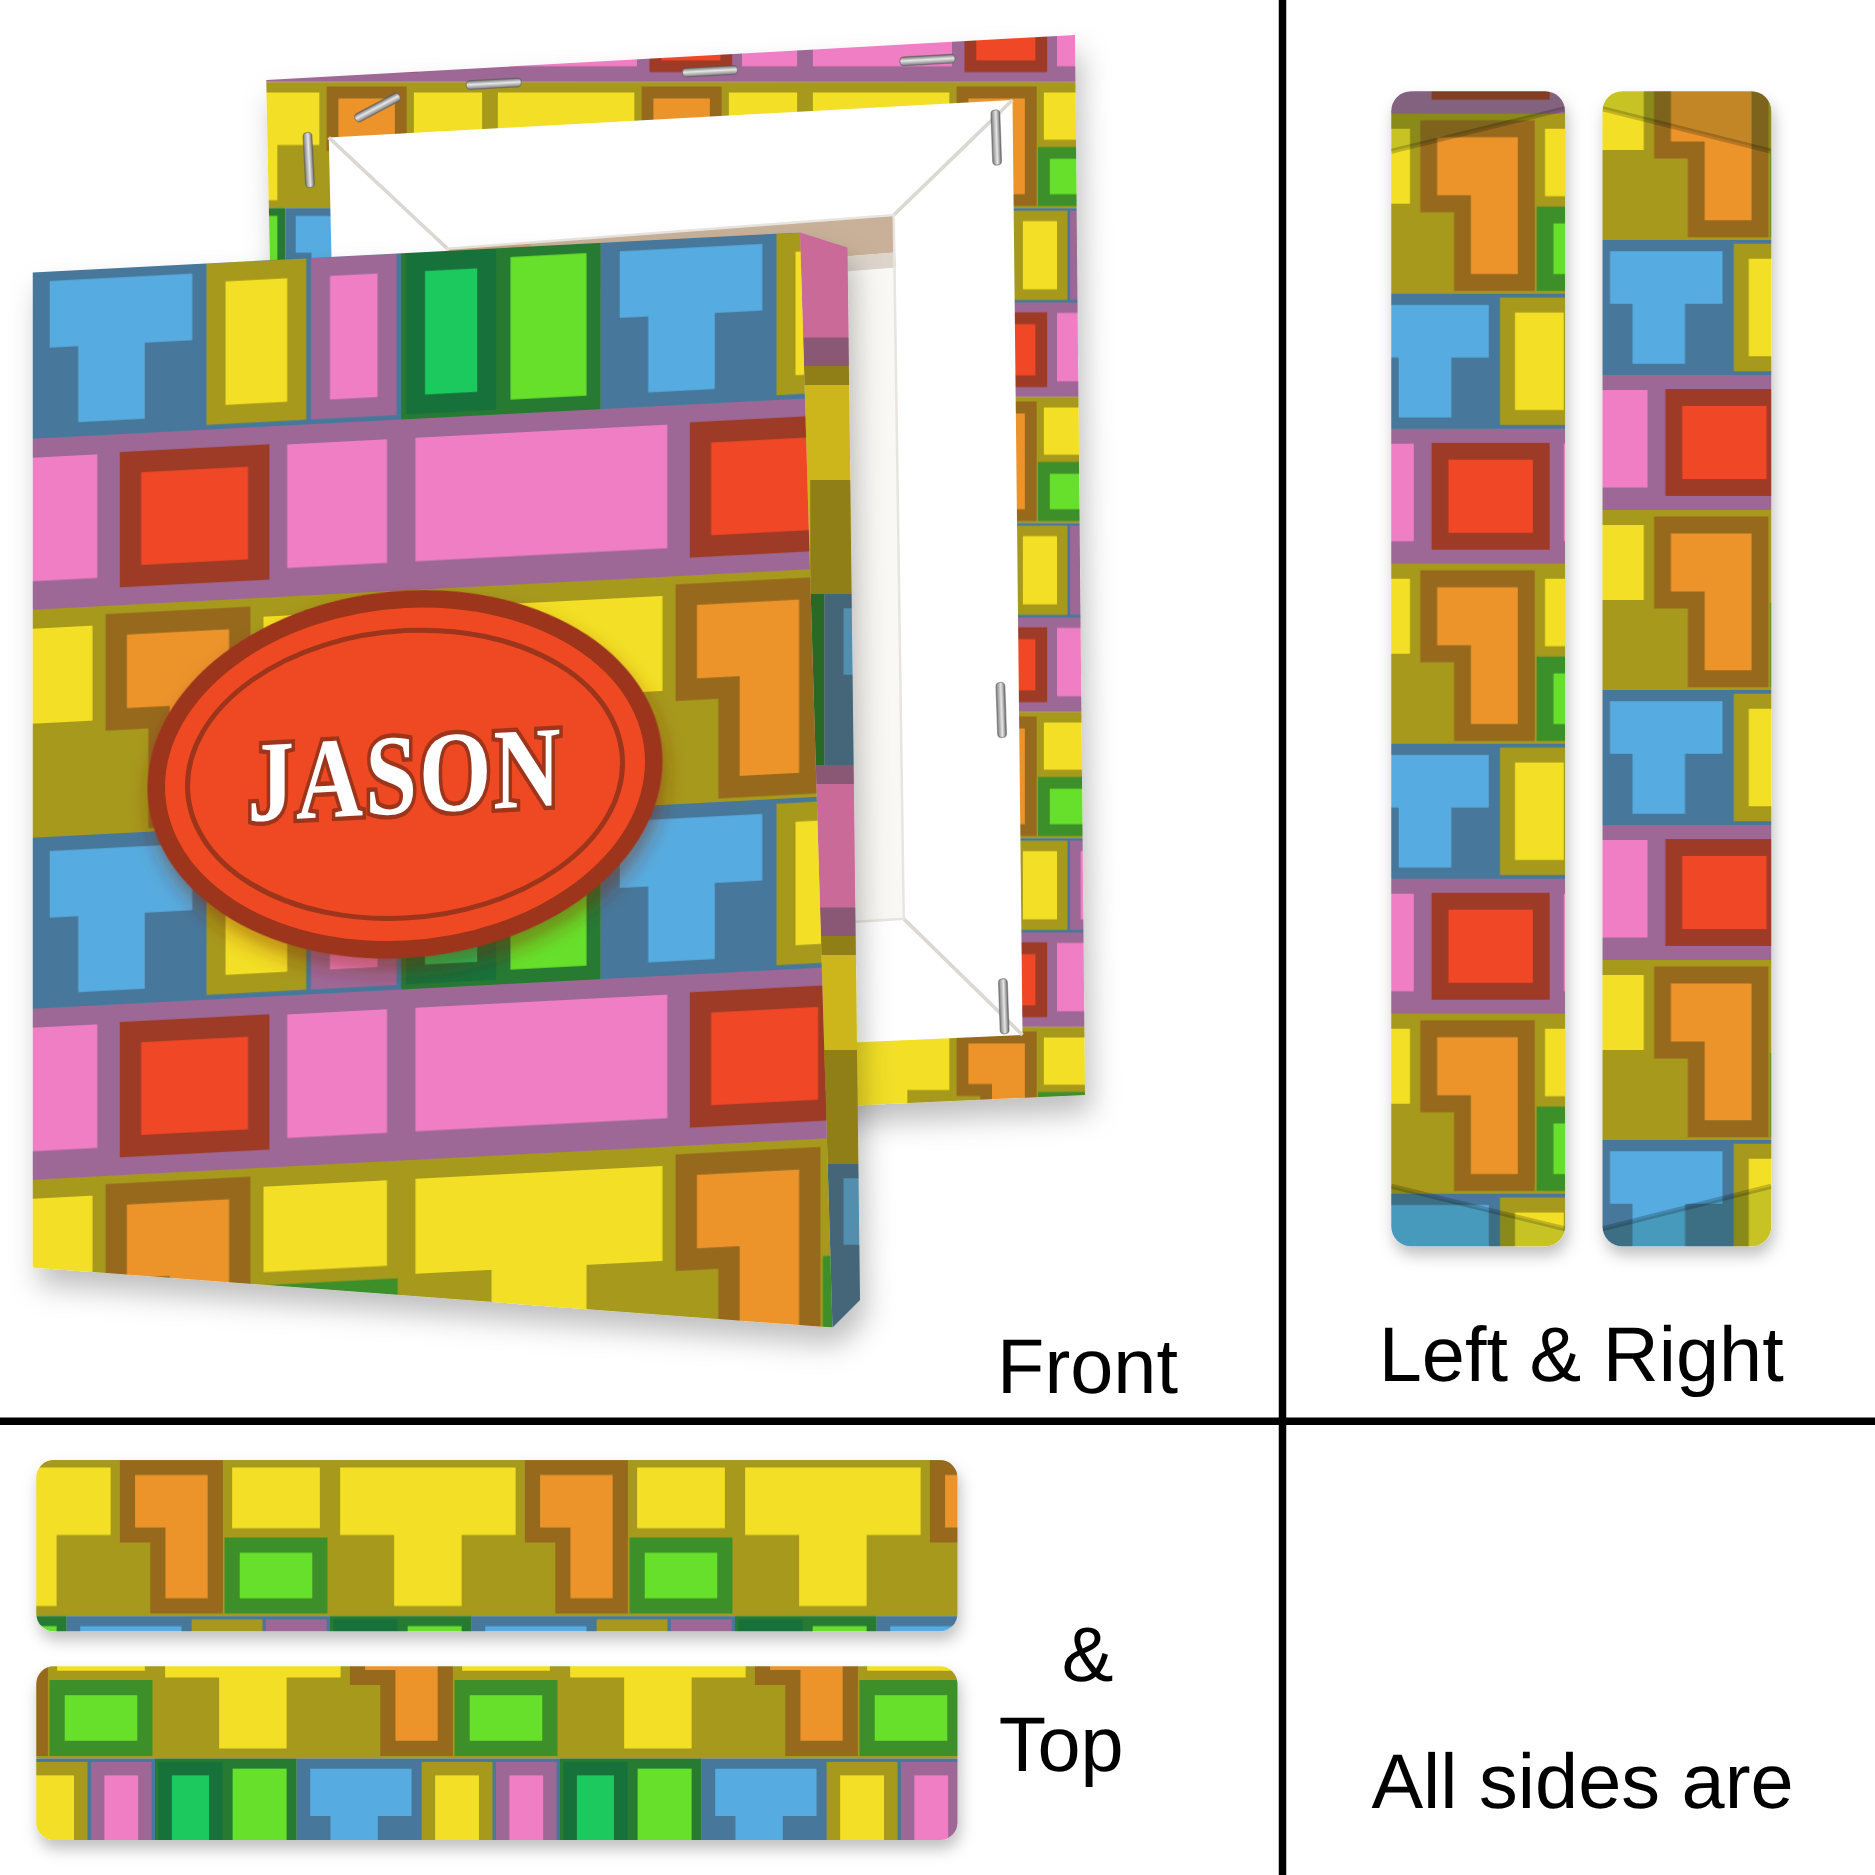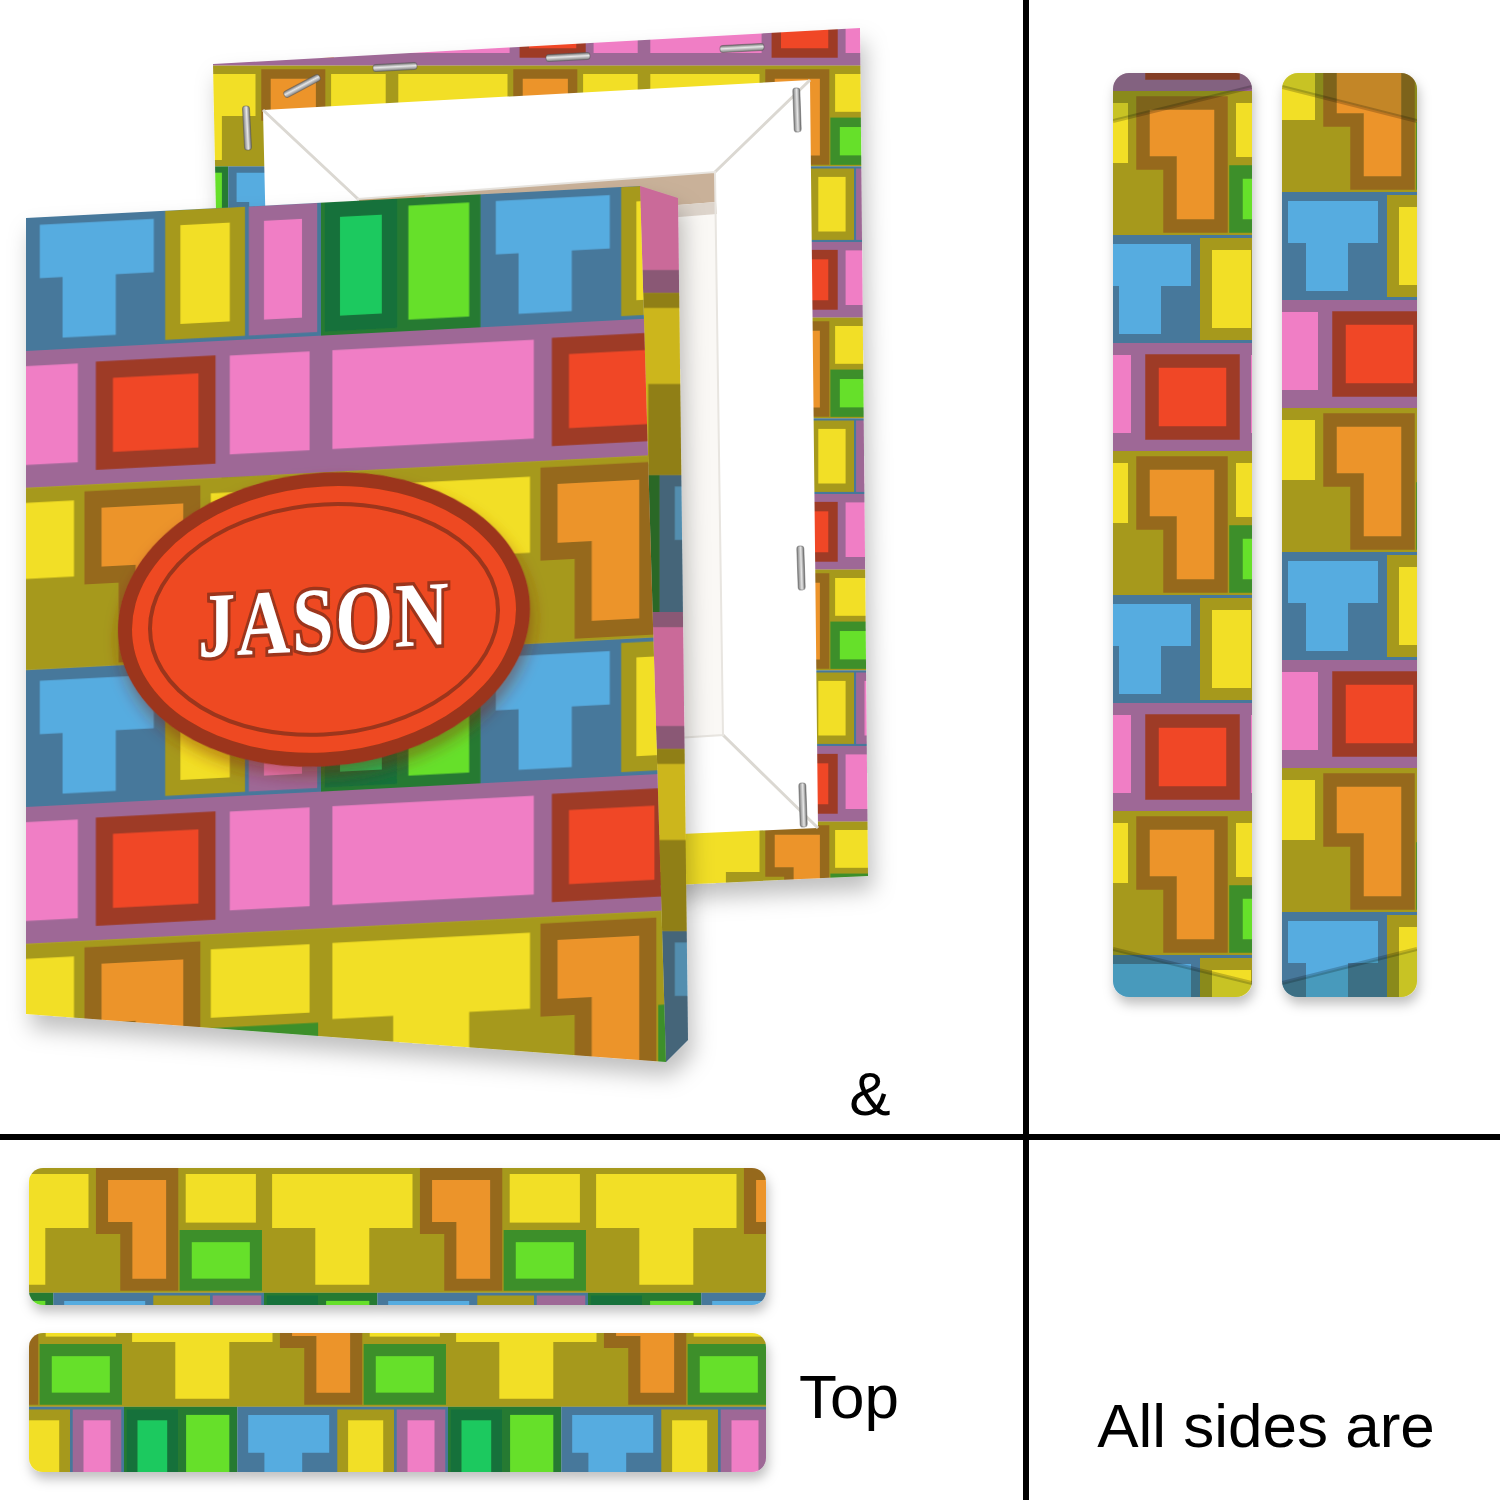--- a/index.html
+++ b/index.html
@@ -165,24 +165,26 @@
     </g>
 
     <rect x="29" y="1168" width="737" height="137" rx="14" fill="url(#pat-h1)" filter="url(#shadowStrip)"></rect>
     <rect x="29" y="1333" width="737" height="139" rx="14" fill="url(#pat-h2)" filter="url(#shadowStrip)"></rect>
   </svg>
 
   <div class="divider v"></div>
   <div class="divider h"></div>
 
   <div class="lbl center lbl-front-back">
+    <div>Front</div>
     <div>&amp;</div>
     
   </div>
 
+  <div class="lbl center lbl-left-right">Left &amp; Right</div>
 
   <div class="lbl left lbl-top-bottom">
     <div>Top</div>
     
     
   </div>
 
   <div class="lbl center lbl-all-sides">
     <div>All sides are</div>
     

